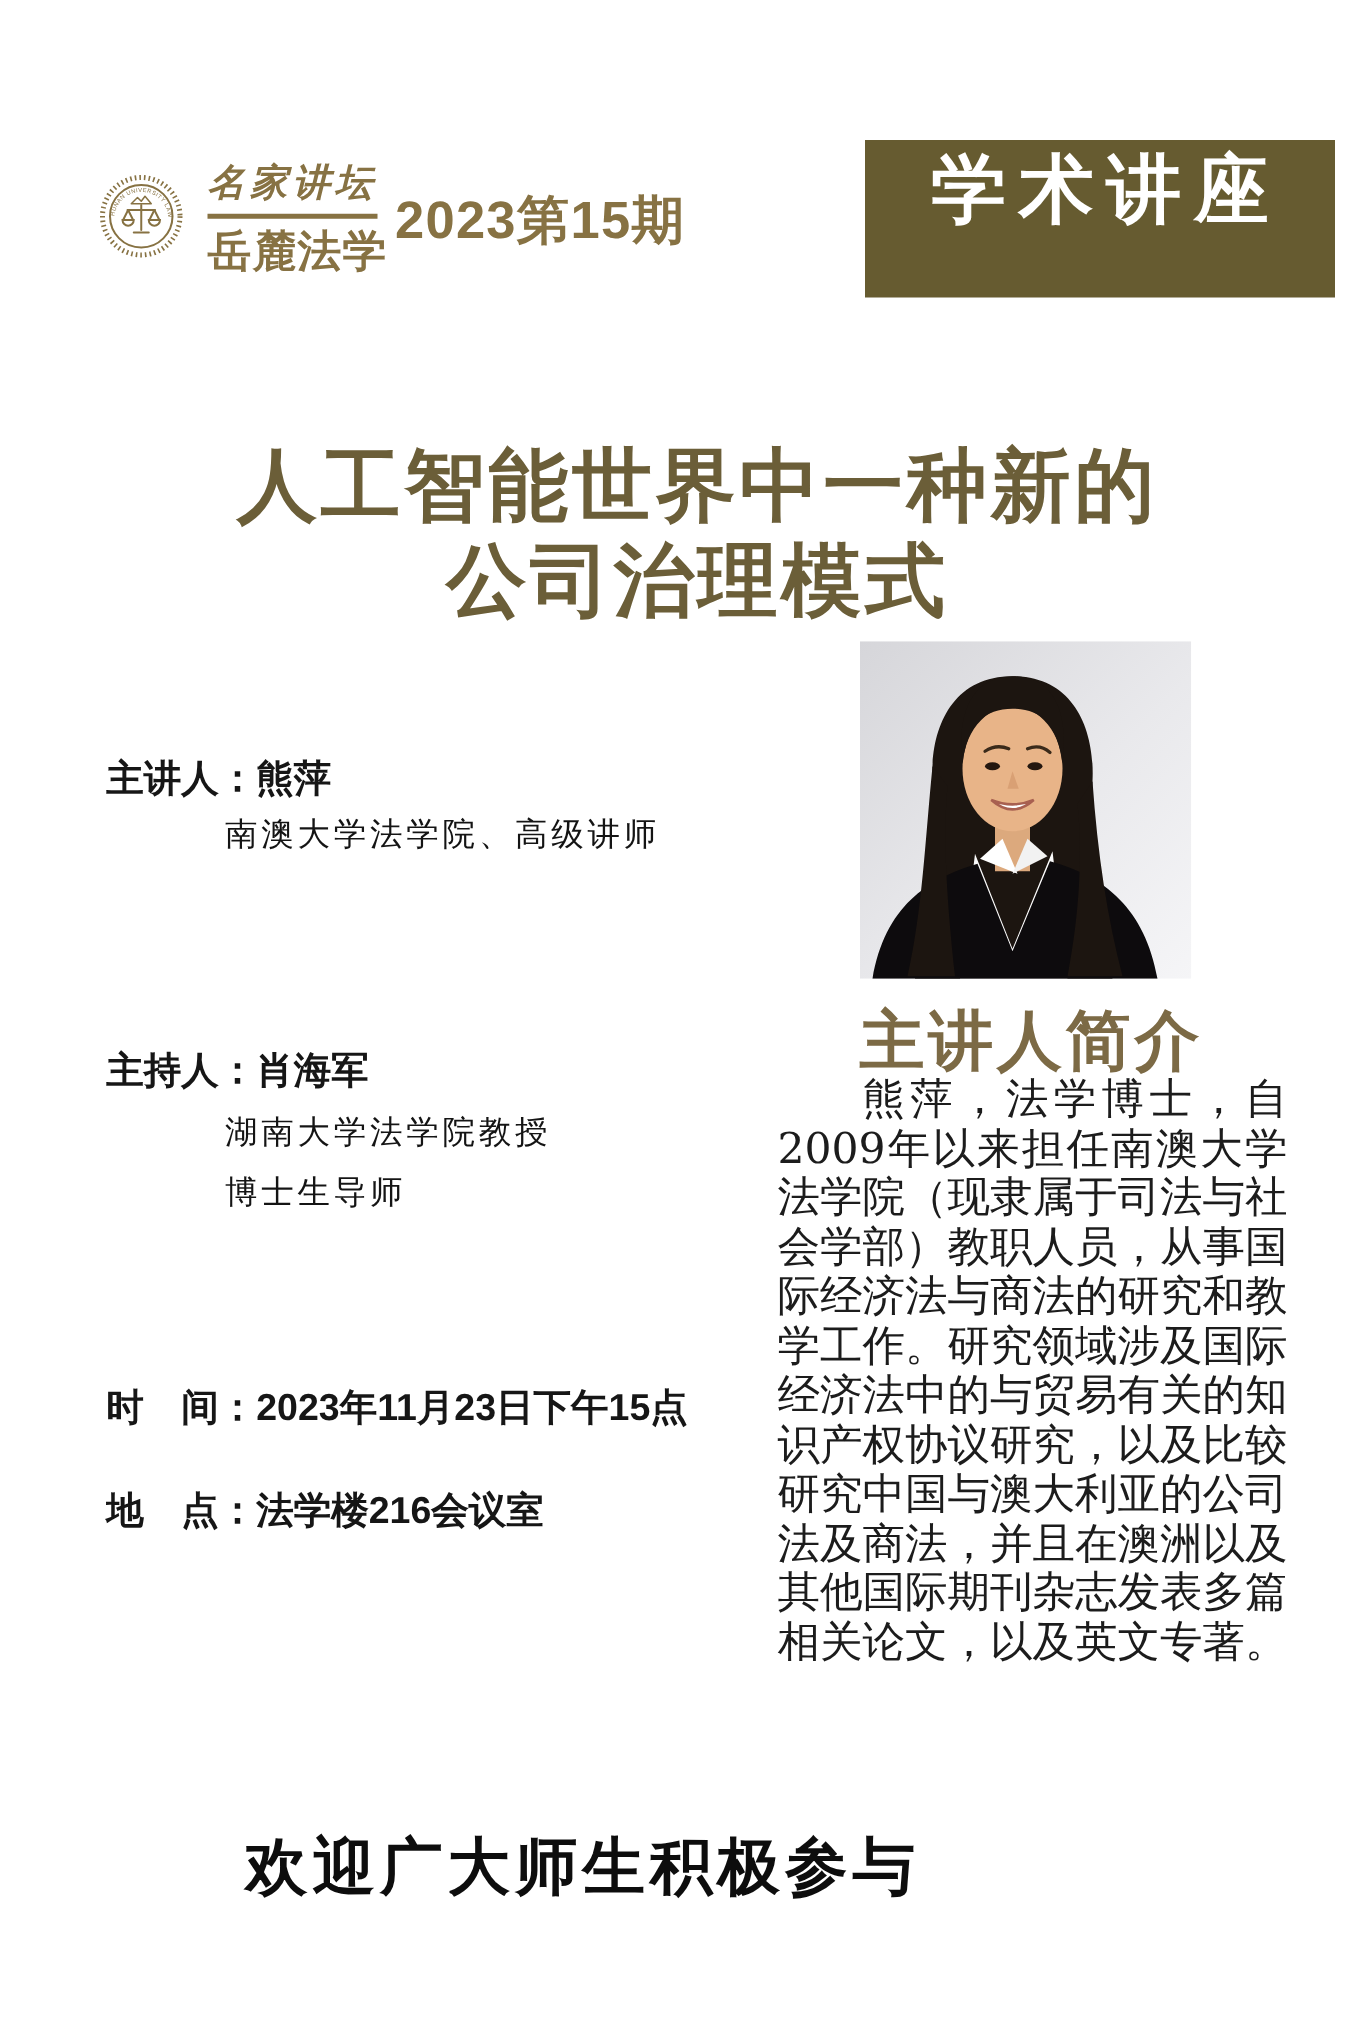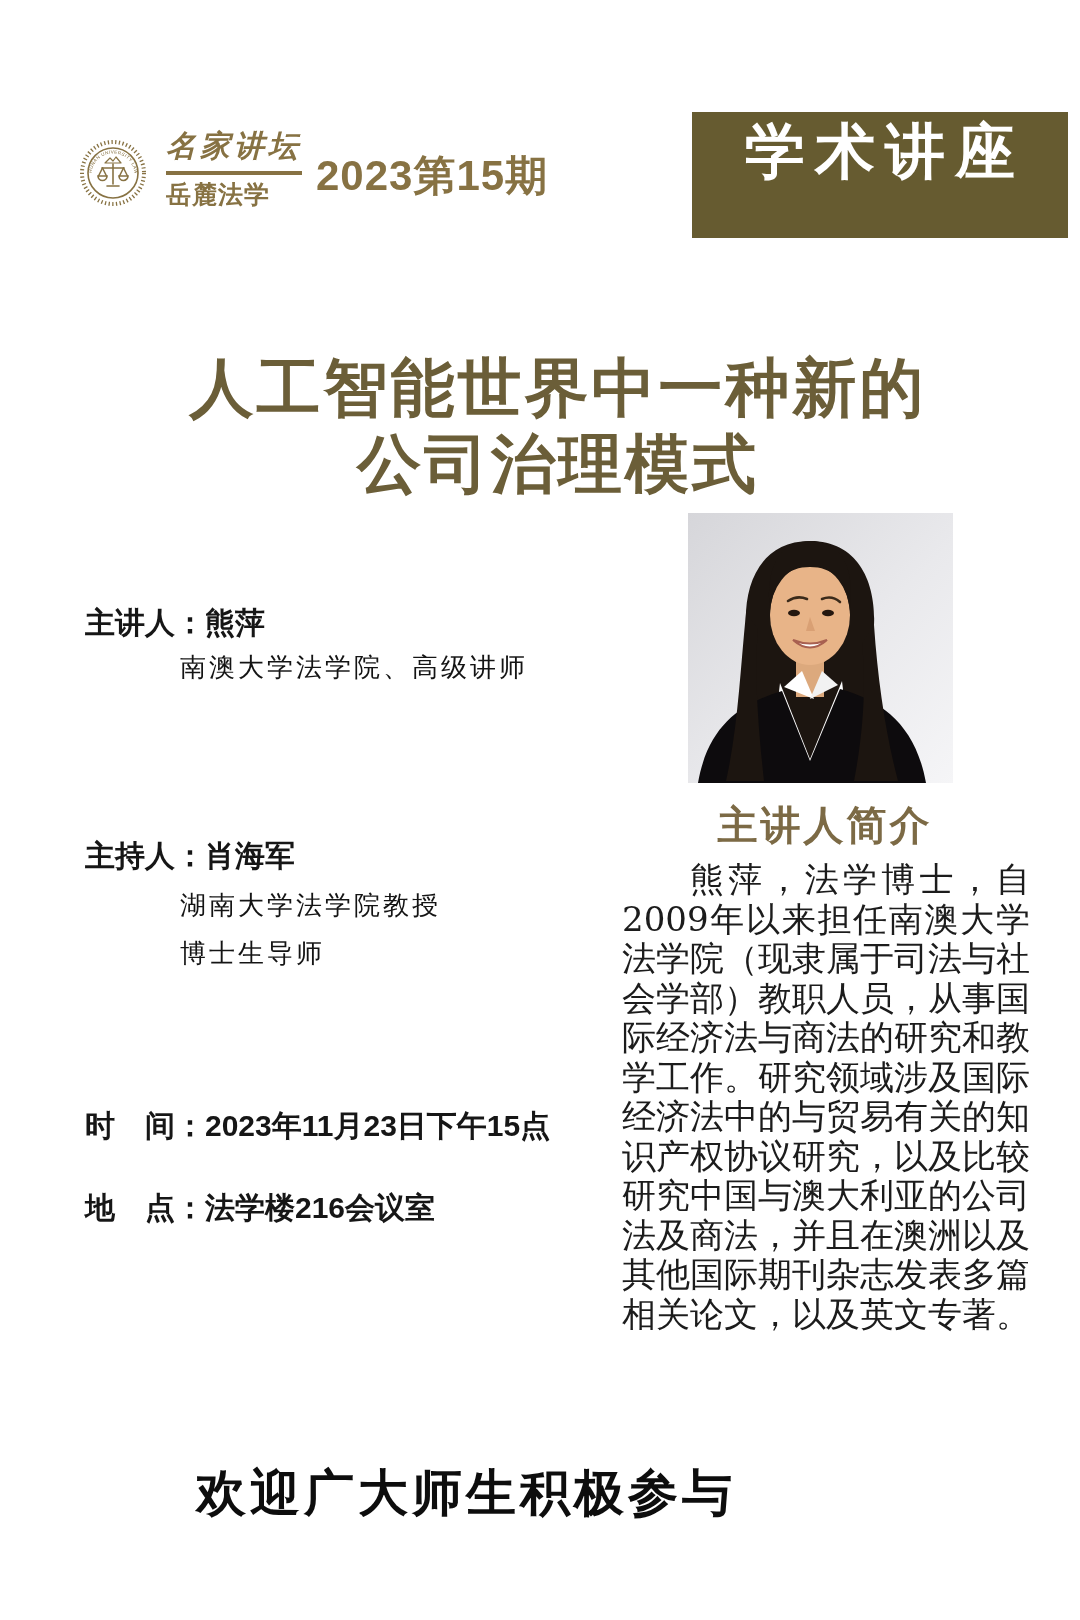--- a/index.html
+++ b/index.html
@@ -8,21 +8,21 @@
   *{margin:0;padding:0;box-sizing:border-box;}
   html,body{background:#ffffff;}
   .page{position:relative;width:1080px;height:1620px;background:#ffffff;overflow:hidden;
         font-family:"Liberation Sans",sans-serif;color:var(--ink);}
   
   .seal{position:absolute;left:78px;top:138px;width:70px;height:70px;}
   .masthead{position:absolute;left:166px;top:126px;width:140px;}
   .series-1{font-family:"DejaVu Serif",serif;font-style:italic;font-weight:700;
             font-size:30px;letter-spacing:4px;color:var(--gold);white-space:nowrap;}
   .rule{width:136px;height:4px;background:var(--gold);margin:4px 0 3px 0;}
-  .series-2{font-size:25px;font-weight:700;letter-spacing:1px;color:var(--gold);white-space:nowrap;}
+  .series-2{font-size:35px;font-weight:700;letter-spacing:1px;color:var(--gold);white-space:nowrap;}
   .issue{position:absolute;left:316px;top:148px;font-size:42px;font-weight:600;
          color:var(--gold);letter-spacing:1px;white-space:nowrap;}
   .banner{position:absolute;left:692px;top:112px;width:376px;height:126px;background:var(--banner);
           display:flex;align-items:flex-start;justify-content:center;}
   .banner span{color:#ffffff;font-size:60px;font-weight:700;letter-spacing:10px;text-indent:10px;white-space:nowrap;}
   
   .title{position:absolute;left:0;top:350px;width:1080px;text-align:center;color:var(--title);
          font-weight:700;font-size:64px;letter-spacing:3px;line-height:76px;padding-left:36px;}
   
   .row{position:absolute;white-space:nowrap;}
@@ -33,21 +33,21 @@
   .r-speaker-aff{left:180px;top:650px;}
   .r-host{left:85px;top:836px;}
   .r-host-t1{left:180px;top:888px;}
   .r-host-t2{left:180px;top:936px;}
   .r-time{left:85px;top:1106px;}
   .r-place{left:85px;top:1188px;}
   
   .photo{position:absolute;left:688px;top:513px;width:265px;height:270px;}
   .photo svg{display:block;width:100%;height:100%;}
   .bio-heading{position:absolute;left:620px;top:798px;width:410px;text-align:center;
-               font-family:"Liberation Serif",serif;font-weight:700;font-size:40px;
+               font-family:"Liberation Serif",serif;font-weight:700;font-size:52px;
                letter-spacing:3px;color:var(--heading);white-space:nowrap;}
   .bio{position:absolute;left:622px;top:860px;width:408px;
        font-family:"DejaVu Serif",serif;font-size:34px;line-height:39.5px;
        text-align:justify;text-justify:inter-ideograph;text-indent:2em;color:#1c1c1c;}
   
   .welcome{position:absolute;left:0;top:1460px;width:932px;text-align:center;
            font-size:50px;font-weight:700;letter-spacing:4px;color:#0d0d0d;}
 </style>
 </head>
 <body>

